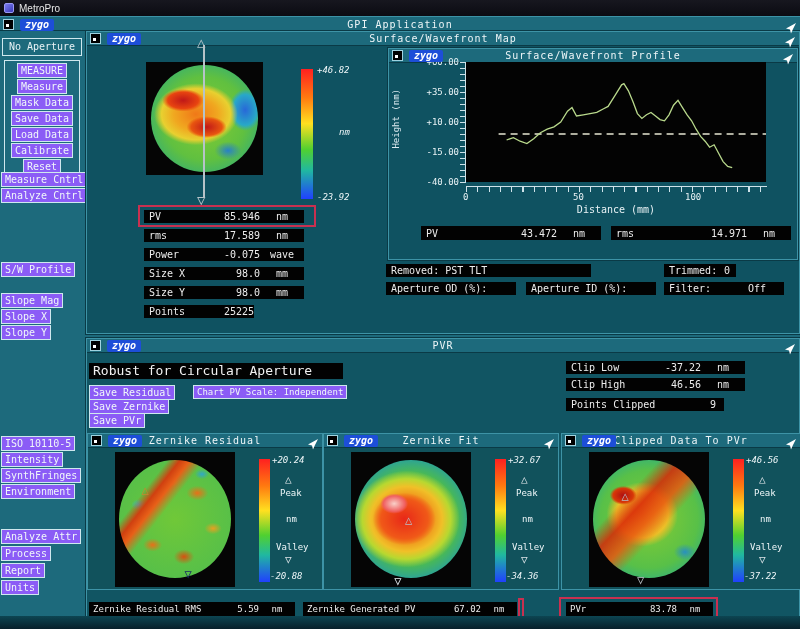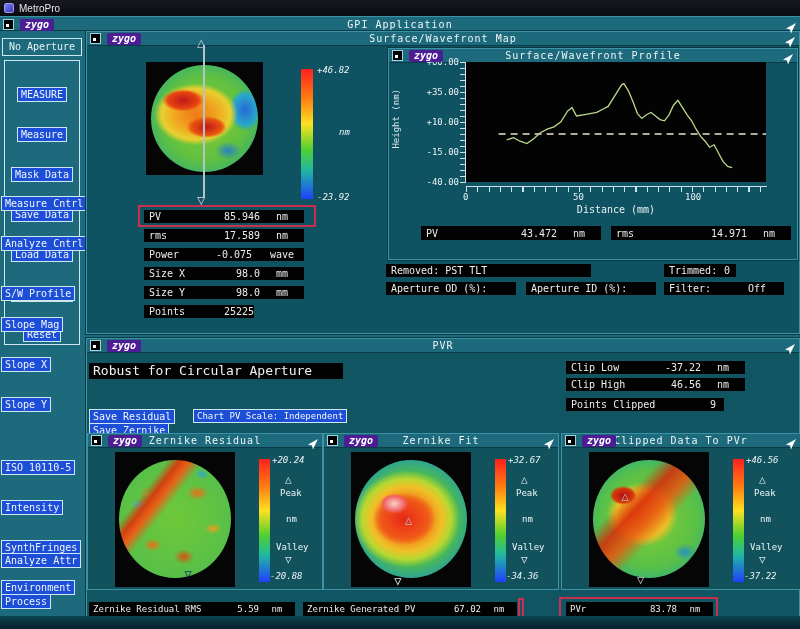--- a/index.html
+++ b/index.html
@@ -15,28 +15,28 @@
   #os-icon{width:10px;height:10px;border-radius:2px;background:linear-gradient(135deg,#7d7df0,#3a3ab8);
     border:1px solid #9a9af5;box-sizing:border-box;}
 
   
   .win{background:#0f5261;border:1px solid #3d93a6;box-shadow:0 0 0 1px #0a3a46;box-sizing:border-box;}
   .win-header{position:absolute;left:0;top:0;right:0;height:14px;background:#1d6a7c;
     border-bottom:1px solid #0a3a46;display:flex;align-items:center;padding:0 3px;gap:6px;box-sizing:border-box;}
   .win-title{position:absolute;left:0;right:0;text-align:center;font-size:10px;letter-spacing:1px;color:#eef6f8;}
   .menu-sq{width:11px;height:11px;background:#000;border:1px solid #9fd3e0;box-sizing:border-box;position:relative;z-index:2;flex:0 0 auto;}
   .menu-sq::after{content:"";position:absolute;left:2px;top:4px;width:3px;height:3px;background:#fff;}
-  .zygo{background:#4c1d95;color:#fff;font-style:italic;font-weight:bold;font-size:10px;line-height:12px;
+  .zygo{background:#1d4ed8;color:#fff;font-style:italic;font-weight:bold;font-size:10px;line-height:12px;
     padding:0 5px;border-radius:2px;z-index:2;flex:0 0 auto;}
   .plane{margin-left:auto;z-index:2;width:12px;height:12px;flex:0 0 auto;}
 
   
   #sidebar{left:0;top:31px;width:86px;height:598px;background:#1d6a7c;}
-  .sbtn{display:inline-block;background:#1d4ed8;border:1px solid #cfe8ee;color:#f0f7fa;
-    font-size:10px;line-height:13px;padding:0 3px;white-space:nowrap;cursor:default;margin-top:24px;}
+  .sbtn{display:inline-block;background:#8b5cf6;border:1px solid #cfe8ee;color:#f0f7fa;
+    font-size:10px;line-height:13px;padding:0 3px;white-space:nowrap;cursor:default;}
   .vlist{position:absolute;display:flex;flex-direction:column;align-items:flex-start;gap:1px;}
   #no-aperture{left:2px;top:7px;width:80px;box-sizing:border-box;text-align:center;
     border:1px solid #cfe8ee;font-size:10px;line-height:16px;}
   #measure-box{left:4px;top:29px;width:76px;border:1px solid #cfe8ee;padding:2px 0;
     display:flex;flex-direction:column;align-items:center;gap:1px;box-sizing:border-box;}
   #cntrl-list{left:1px;top:141px;}
   #profile-list{left:1px;top:231px;}
   #slope-list{left:1px;top:262px;}
   #optics-list{left:1px;top:325px;}
   #iso-list{left:1px;top:405px;}
@@ -215,21 +215,21 @@
         <div class="vrow blackbox" style="left: 0px; top: 0px; width: 160px;">
           <span class="lbl" style="width:52px;">PV</span>
           <span class="val">85.946</span>
           <span class="unit">nm</span>
         </div>
         <div class="vrow blackbox" style="left: 0px; top: 19px; width: 160px;">
           <span class="lbl" style="width:52px;">rms</span>
           <span class="val">17.589</span>
           <span class="unit">nm</span>
         </div>
-        <div class="vrow blackbox" style="left: 0px; top: 38px; width: 160px; gap: 8px;">
+        <div class="vrow blackbox" style="left: 0px; top: 38px; width: 160px;">
           <span class="lbl" style="width:52px;">Power</span>
           <span class="val">-0.075</span>
           <span class="unit">wave</span>
         </div>
         <div class="vrow blackbox" style="left: 0px; top: 57px; width: 160px;">
           <span class="lbl" style="width:52px;">Size X</span>
           <span class="val">98.0</span>
           <span class="unit">mm</span>
         </div>
         <div class="vrow blackbox" style="left: 0px; top: 76px; width: 160px;">

